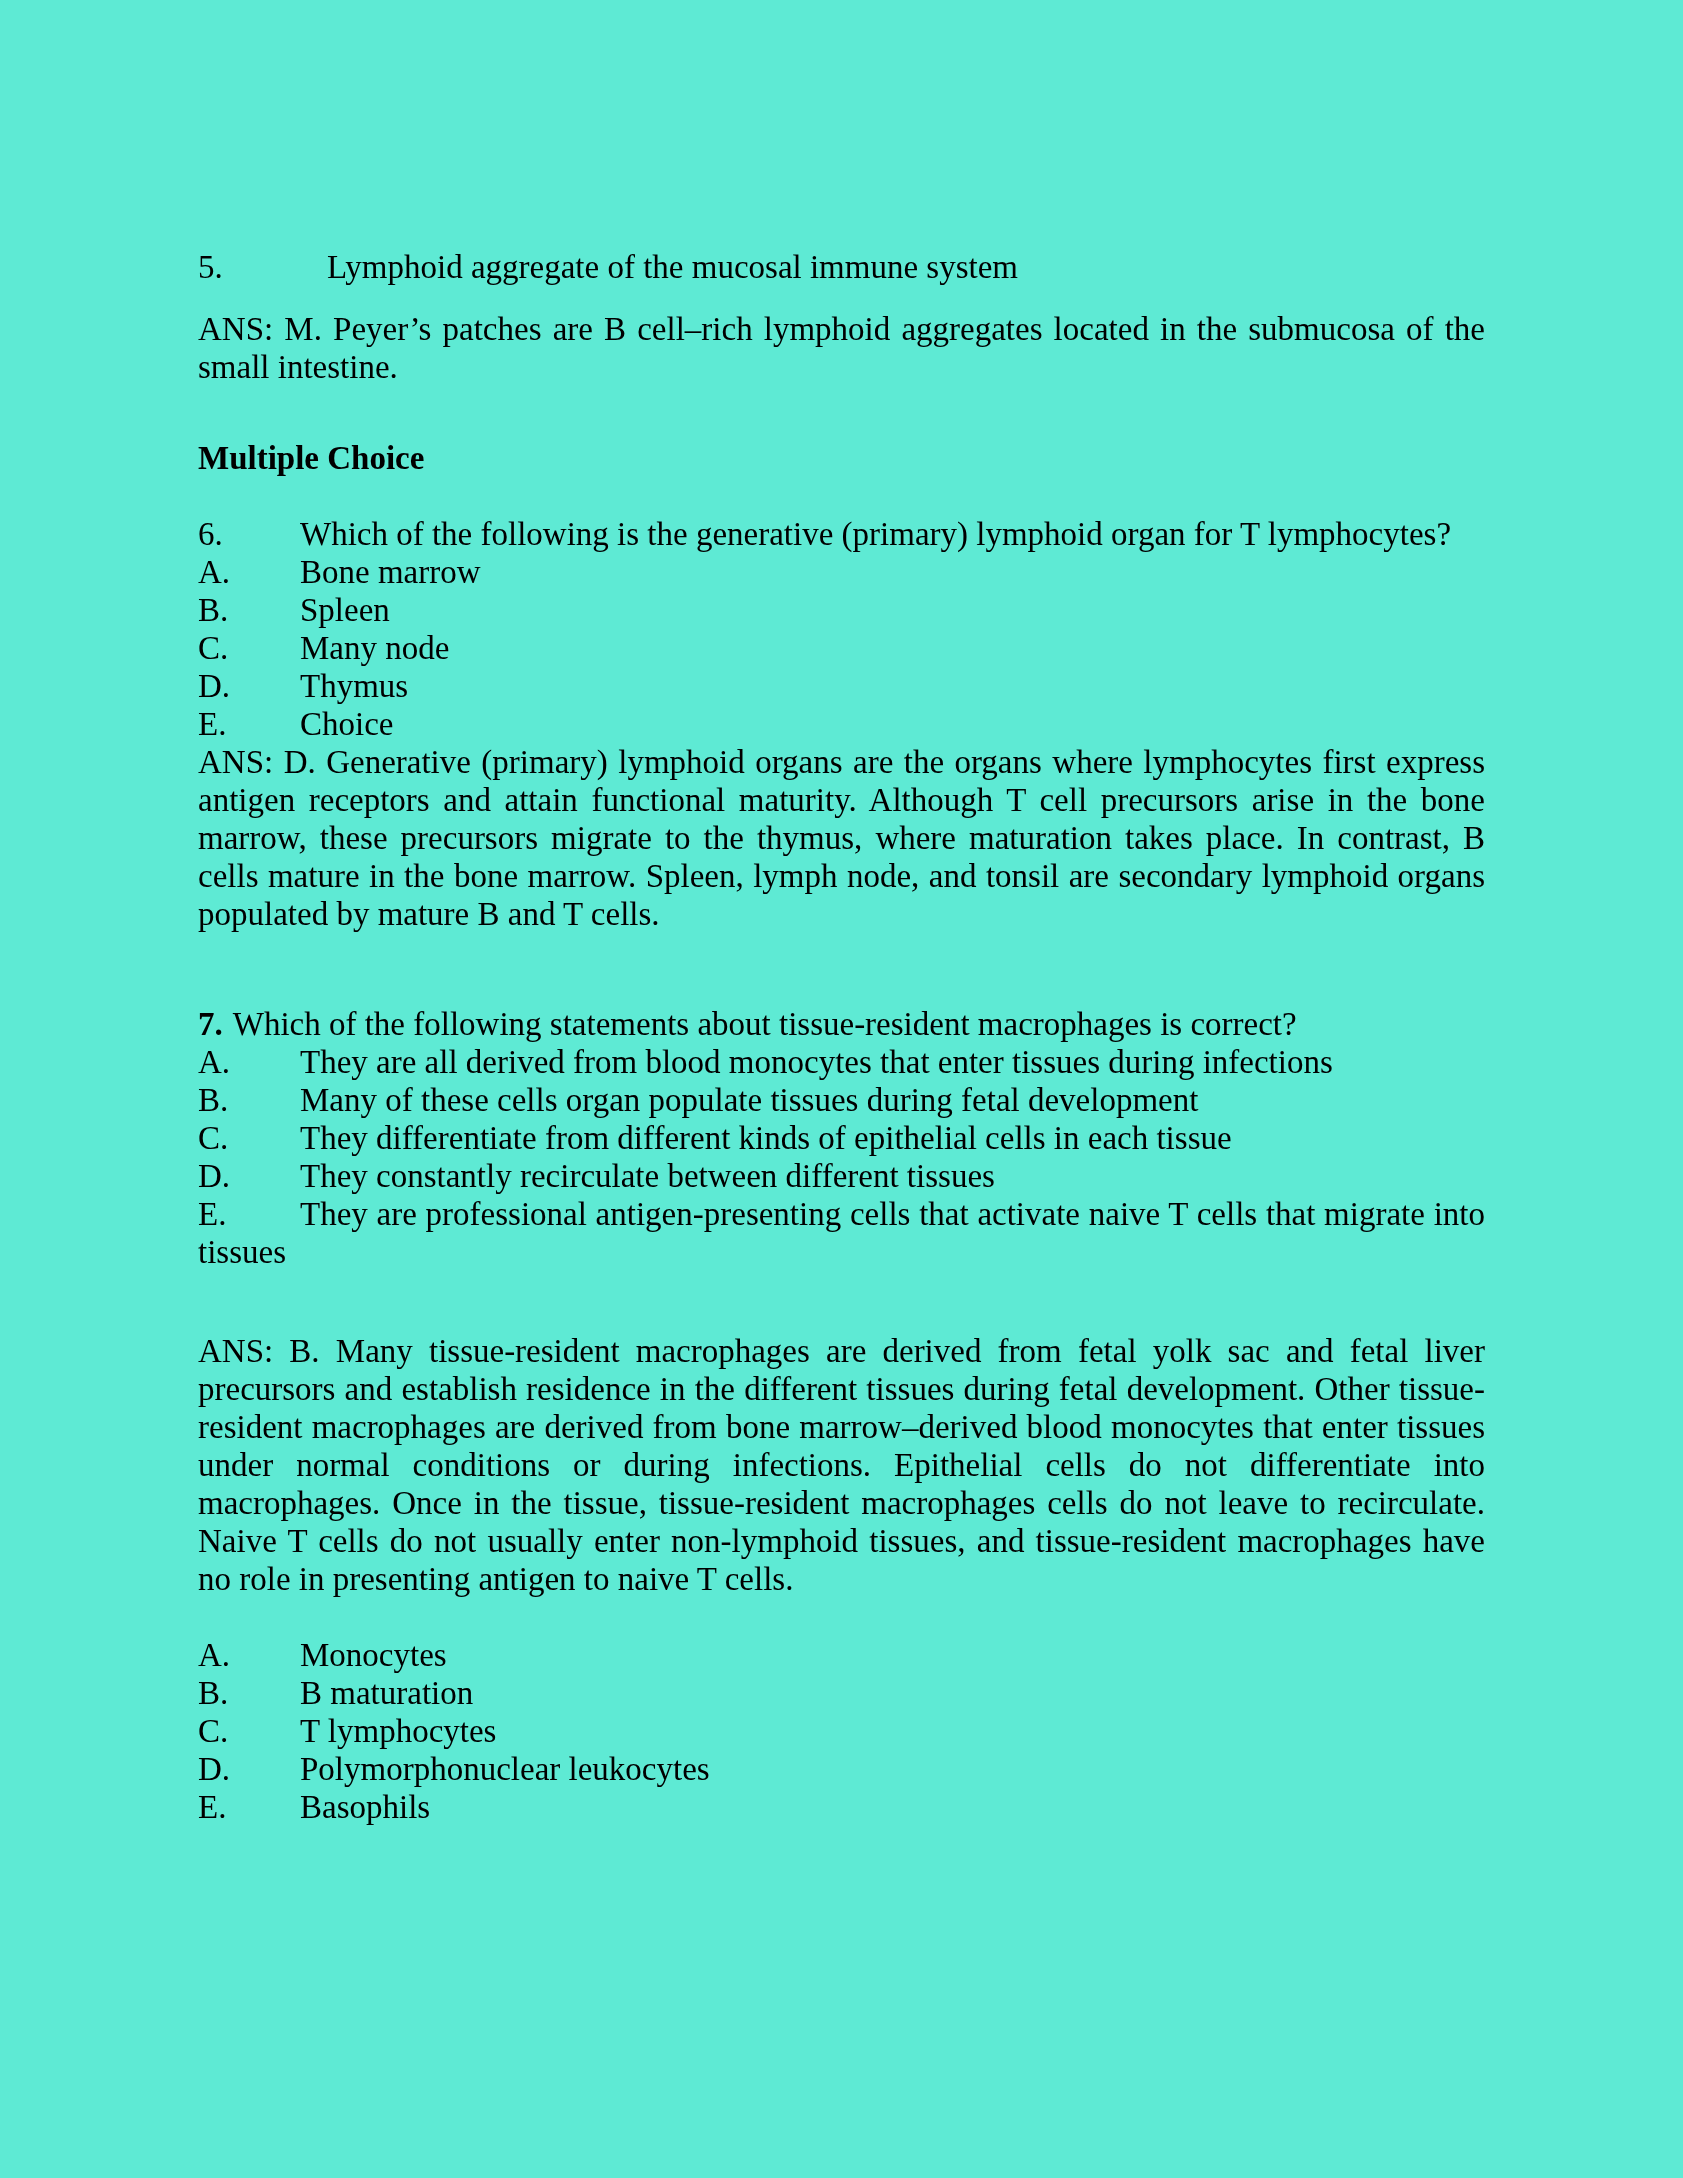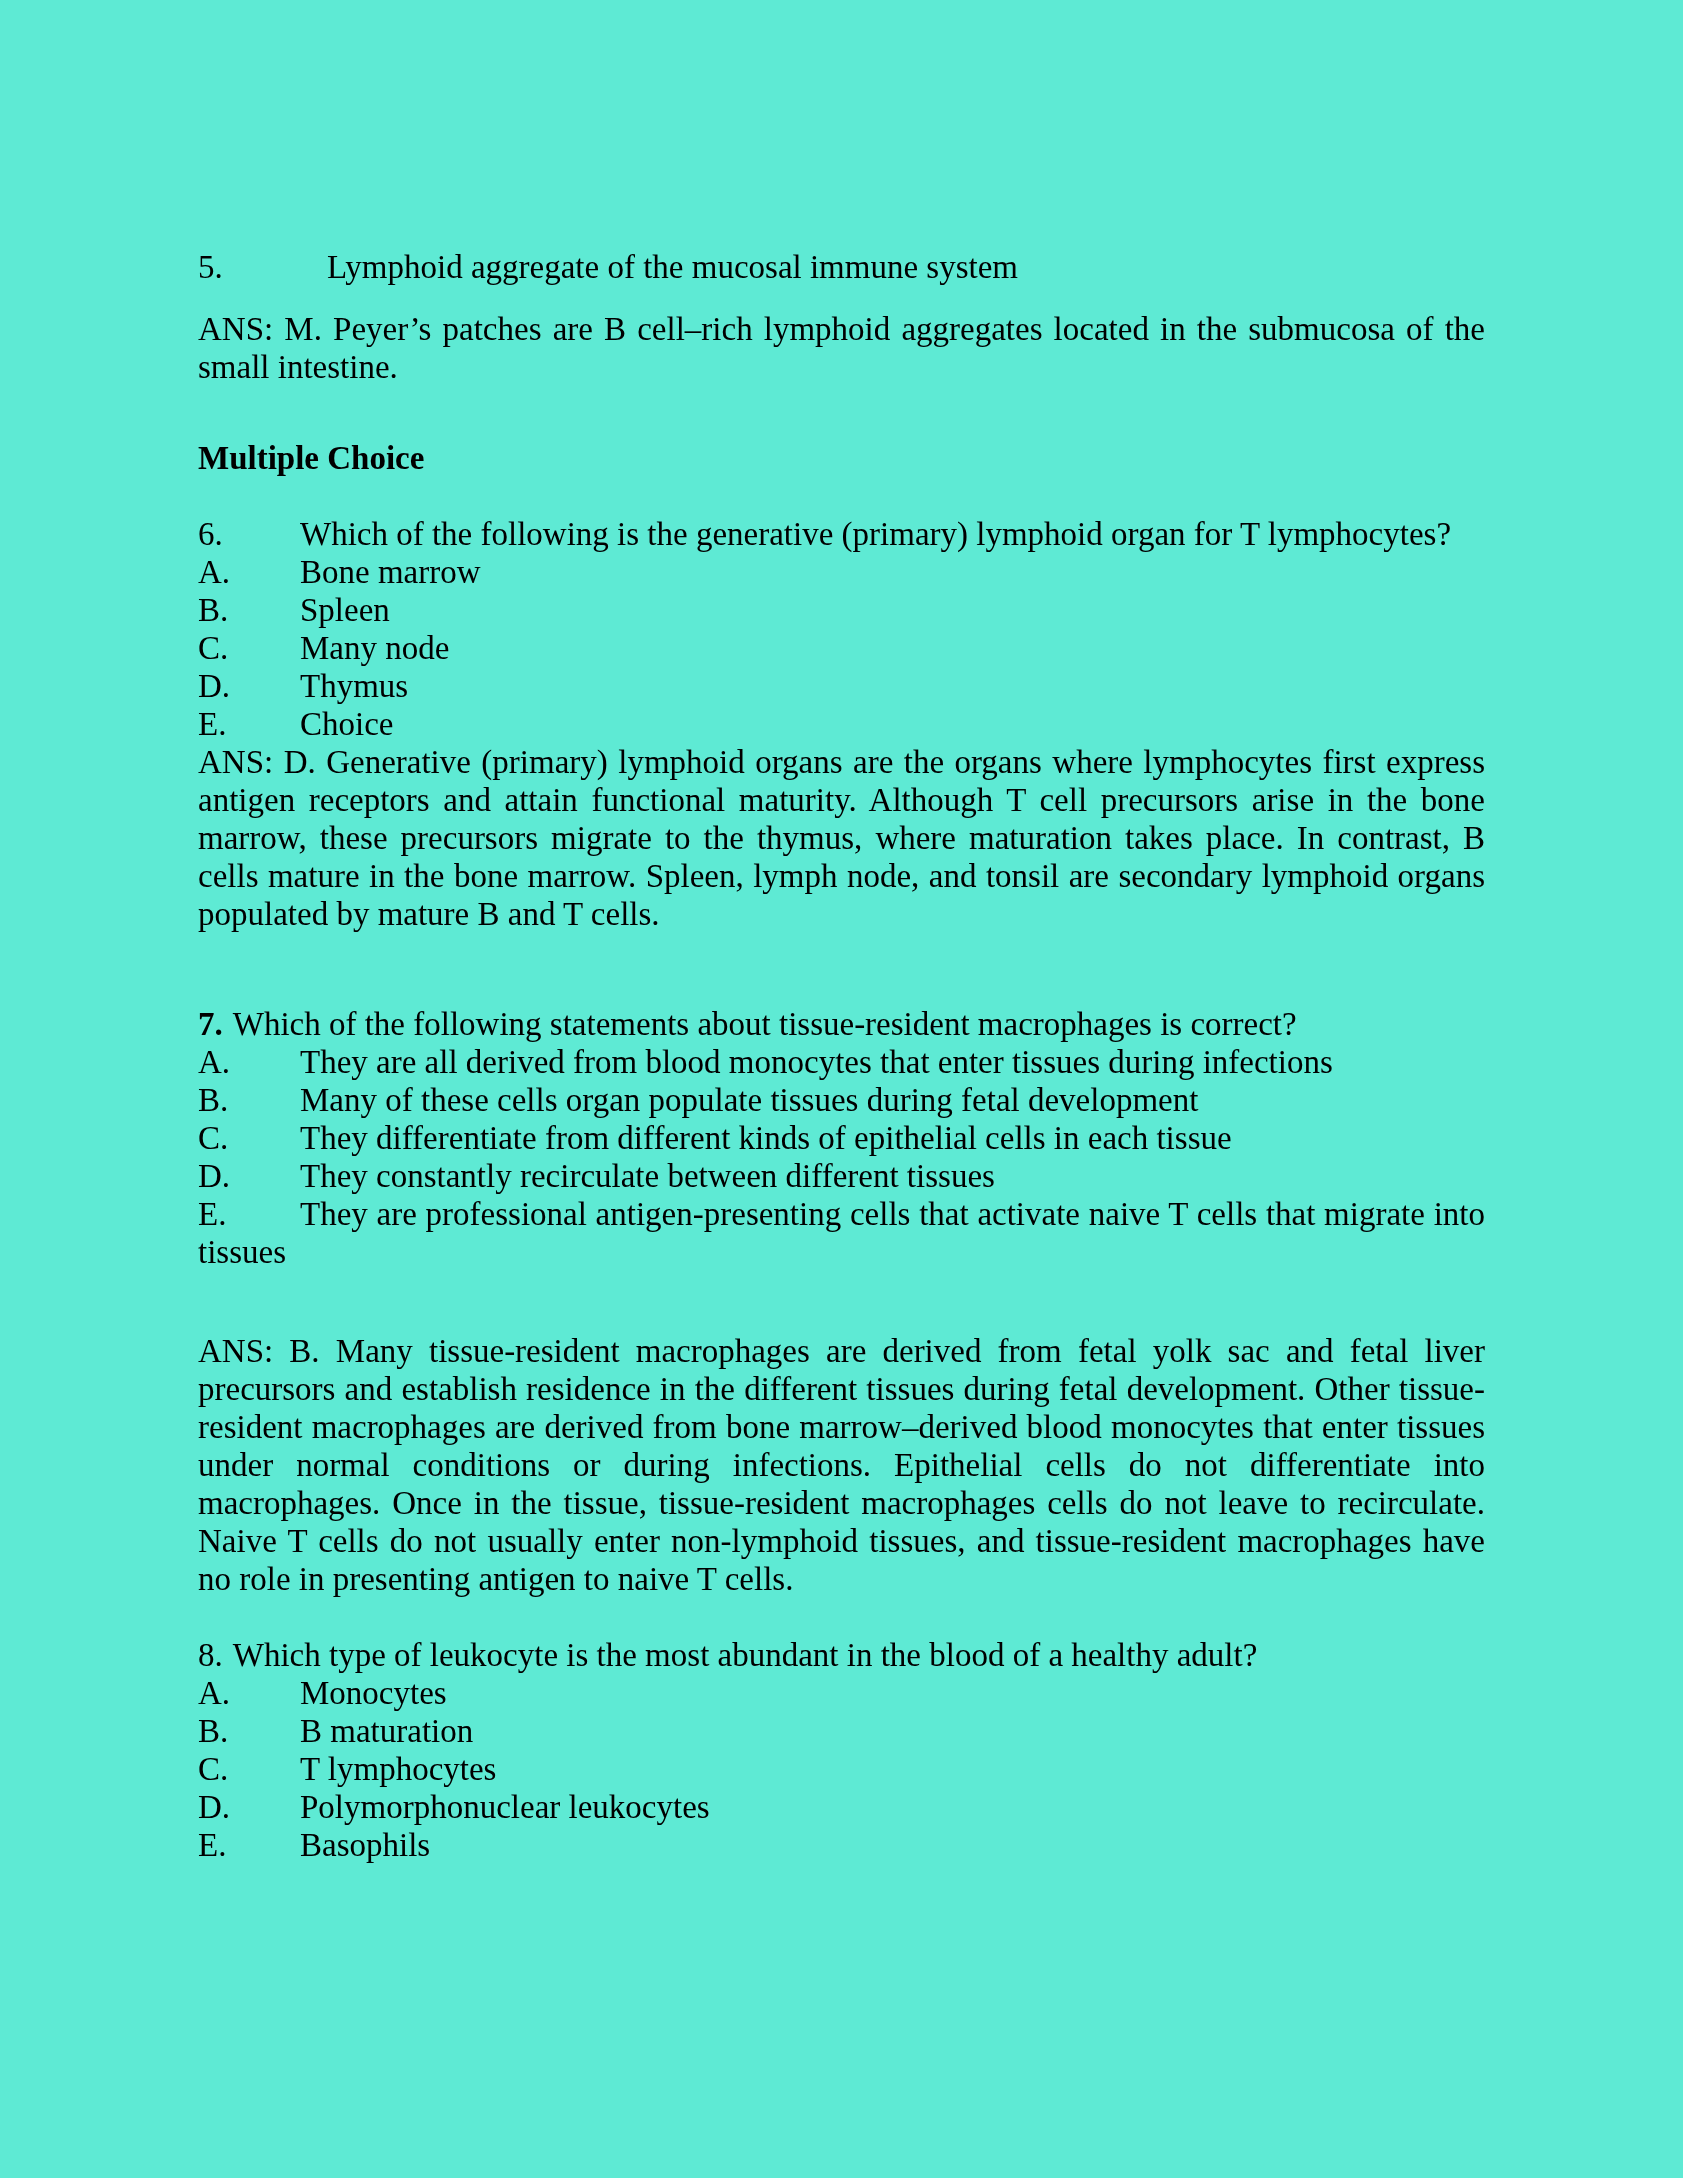--- a/index.html
+++ b/index.html
@@ -82,23 +82,20 @@
       <span class="tab-label">D.</span><span>They constantly recirculate between different tissues</span>
     </p>
     <p class="just">
       <span class="tab-label">E.</span><span>They are professional antigen-presenting cells that activate naive T cells that migrate into tissues</span>
     </p>
   </div>
   <p class="just ans-b">ANS: B. Many tissue-resident macrophages are derived from fetal yolk sac and fetal liver precursors and establish residence in the different tissues during fetal development. Other tissue-resident macrophages are derived from bone marrow–derived blood monocytes that enter tissues under normal conditions or during infections. Epithelial cells do not differentiate into macrophages. Once in the tissue, tissue-resident macrophages cells do not leave to recirculate. Naive T cells do not usually enter non-lymphoid tissues, and tissue-resident macrophages have no role in presenting antigen to naive T cells.</p>
 
   <div class="q8-block">
     <p>
-      <span class="qnum-inline">8.</span><span>Which type of leukocyte is the most abundant in the blood of a healthy adult?</span>
-    </p>
-    <p>
       <span class="tab-label">A.</span><span>Monocytes</span>
     </p>
     <p>
       <span class="tab-label">B.</span><span>B maturation</span>
     </p>
     <p>
       <span class="tab-label">C.</span><span>T lymphocytes</span>
     </p>
     <p>
       <span class="tab-label">D.</span><span>Polymorphonuclear leukocytes</span>

